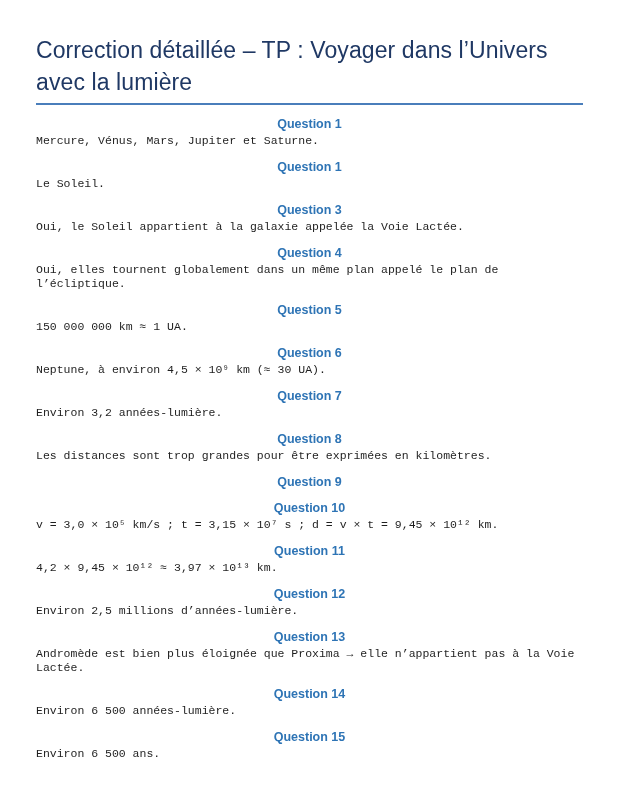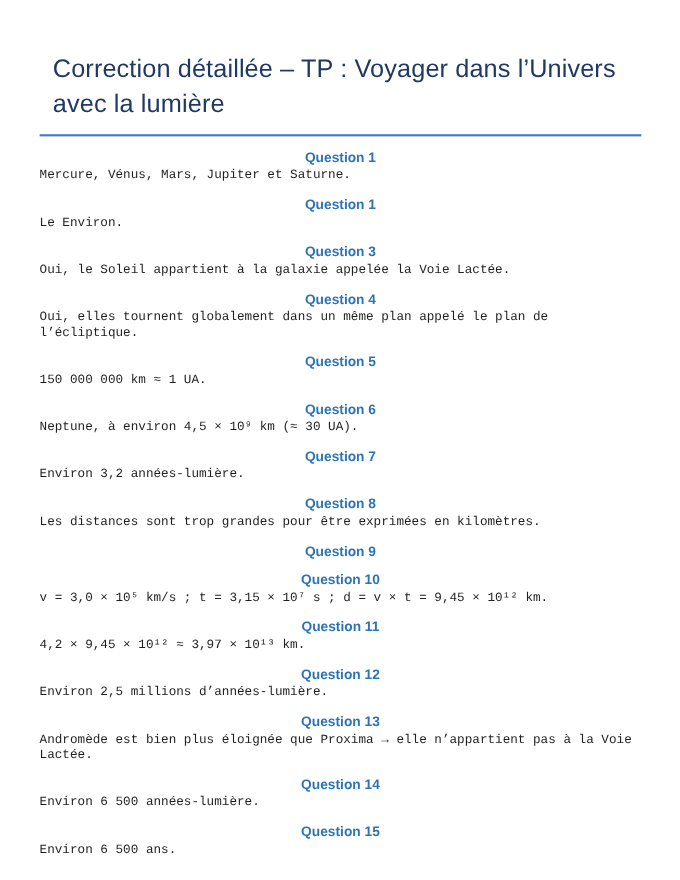--- a/index.html
+++ b/index.html
@@ -20,21 +20,21 @@
     background: var(--page-bg);
     overflow: hidden;
   }
   .page {
     width: 618px;
     height: 800px;
     padding: 34px 35px 0 36px;
     background: var(--page-bg);
   }
   h1.doc-title {
-    margin: 12px;
+    margin: 0;
     font-family: "Liberation Sans", sans-serif;
     font-weight: 400;
     font-size: 23px;
     line-height: 32px;
     color: var(--title-color);
     letter-spacing: 0.1px;
   }
   .title-rule {
     border: none;
     border-top: 2px solid var(--rule-color);
@@ -69,21 +69,21 @@
   </h1>
   <hr class="title-rule">
   <div id="questions">
   <section class="q">
     <h2>Question 1</h2>
     <p>Mercure, Vénus, Mars, Jupiter et Saturne.</p>
   </section>
 
   <section class="q">
     <h2>Question 1</h2>
-    <p>Le Environ.</p>
+    <p>Le Soleil.</p>
   </section>
 
   <section class="q">
     <h2>Question 3</h2>
     <p>Oui, le Soleil appartient à la galaxie appelée la Voie Lactée.</p>
   </section>
 
   <section class="q">
     <h2>Question 4</h2>
     <p>Oui, elles tournent globalement dans un même plan appelé le plan de l’écliptique.</p>

